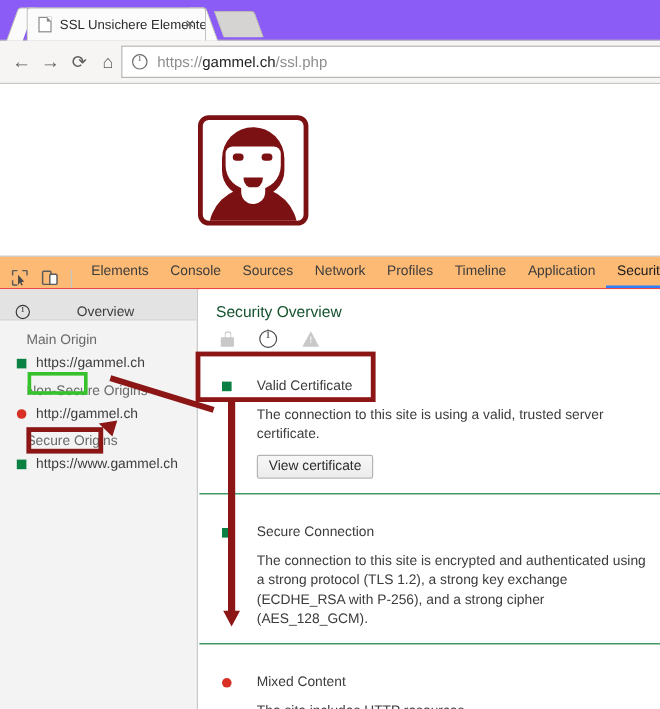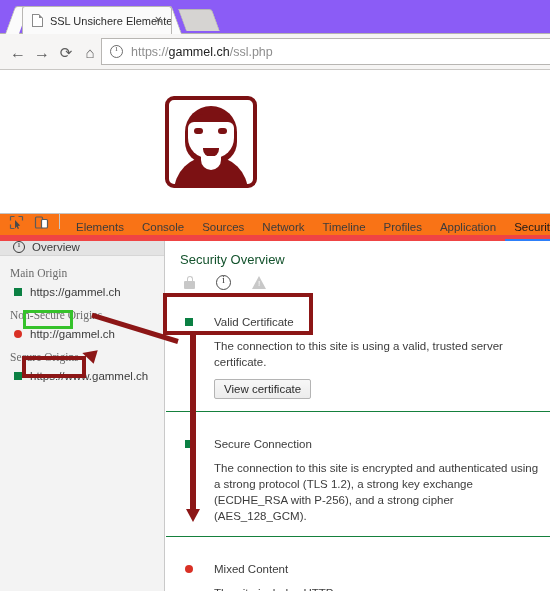--- a/index.html
+++ b/index.html
@@ -126,54 +126,54 @@
     z-index:2;
   }
 
   
   .devtools {
     position:absolute; left:0; top:213px; width:550px; height:378px;
     background:#ffffff; border-top:1px solid #c4c4c4;
   }
   .dt-toolbar {
     position:absolute; left:0; top:0; width:550px; height:27px;
-    background:#f97316; border-bottom:6px solid #ef4444;
-    display:flex; align-items:flex-start;
+    background:#fdba74; border-bottom:1px solid #ef4444;
+    display:flex; align-items:flex-end;
   }
   .dt-icon { width:17px; height:17px; margin-left:8px; position:relative; flex:none;}
   .ic-inspect svg, .ic-device svg { display:block; }
   .dt-sep { width:1px; height:15px; background:#c6c6c6; margin-left:9px; flex:none; }
   .dt-tabs { display:flex; align-items:center; height:27px; margin-left:7px; }
   .dt-tab {
     font-size:11.5px; color:#3c3c3c; padding:0 9px; height:27px;
     line-height:27px; white-space:nowrap;
   }
   .dt-tab.active { color:#1a1a1a; box-shadow: inset 0 -2px 0 #2d7ff9; }
 
   .dt-sidebar {
     position:absolute; left:0; top:27px; width:165px; bottom:0;
     background:#f3f3f3; border-right:1px solid #c9c9c9;
   }
   .ov-item {
-    height:15px; display:flex; align-items:flex-start; padding-left:13px;
-    background:#e3e3e3; border-bottom:1px solid #d6d6d6;
+    height:26px; display:flex; align-items:flex-end; padding-left:13px;
+    background:#e3e3e3; border-bottom:1px solid #d6d6d6;gap:32px;
   }
   .ov-ic {
     width:12px; height:12px; border:1.4px solid #3a3a3a; border-radius:50%;
     position:relative; flex:none;
   }
   .ov-ic:after {
     content:"i"; position:absolute; left:0; right:0; top:-3px;
     font-size:9px; text-align:center; color:#3a3a3a;
     font-family:"Liberation Serif", serif;
   }
   .ov-label { font-size:11.5px; color:#3c3c3c; margin-left:7px; }
 
   .grp { margin-top:11px; }
-  .grp-title { font-size:11.5px; color:#6a6a6a; padding-left:10px;font-family:Liberation Serif, serif; }
+  .grp-title { font-size:11.5px; color:#6a6a6a; padding-left:22px; }
   .org-row { display:flex; align-items:center; padding-left:14px; margin-top:7px; }
   .org-dot { width:8px; height:8px; flex:none; }
   .org-dot.sq-green { background:#0b8043; }
   .org-dot.c-red { background:#d93025; border-radius:50%; }
   .org-text { font-size:11.5px; color:#3c3c3c; margin-left:8px; white-space:nowrap; }
 
   .dt-main { position:absolute; left:166px; top:27px; right:0; bottom:0; background:#fff; overflow:hidden; }
   .sec-title { font-size:13px; color:#14532d; padding:11px 0 0 14px; }
   .sec-icons { display:flex; align-items:center; padding:8px 0 0 18px; gap:21px; }
   .lock-ic { width:11px; height:13px; position:relative; flex:none; }
@@ -274,22 +274,22 @@
           <rect x="2.5" y="3" width="7" height="11" rx="1" fill="none" stroke="#5a5a5a" stroke-width="1.2"></rect>
           <rect x="8.5" y="5.5" width="6" height="8.5" rx="1" fill="#fff" stroke="#5a5a5a" stroke-width="1.2"></rect>
         </svg>
       </div>
       <div class="dt-sep"></div>
       <div class="dt-tabs">
         <div class="dt-tab">Elements</div>
         <div class="dt-tab">Console</div>
         <div class="dt-tab">Sources</div>
         <div class="dt-tab">Network</div>
+        <div class="dt-tab">Profiles</div>
         <div class="dt-tab">Timeline</div>
-        <div class="dt-tab">Profiles</div>
         <div class="dt-tab">Application</div>
         <div class="dt-tab active">Security</div>
 
       </div>
     </div>
 
     <div class="dt-sidebar">
       <div class="ov-item">
         <div class="ov-ic"></div>
         <div class="ov-label">Overview</div>

